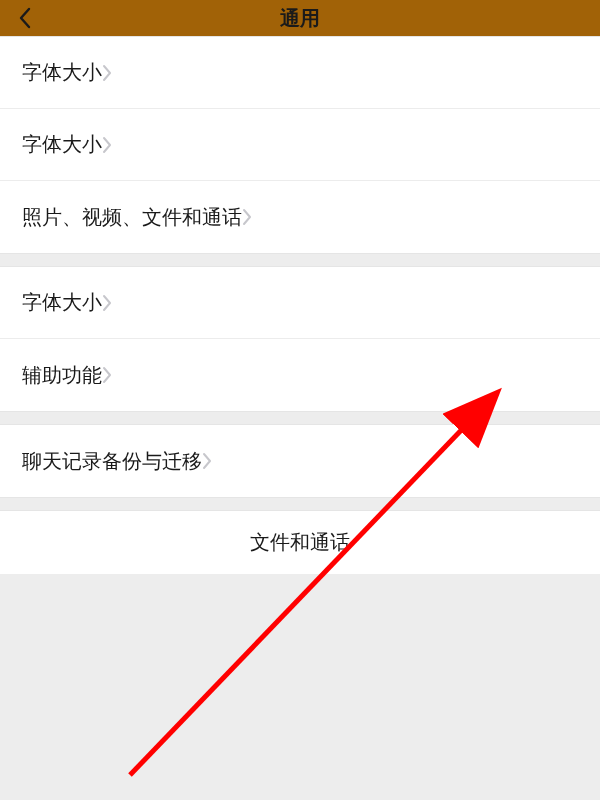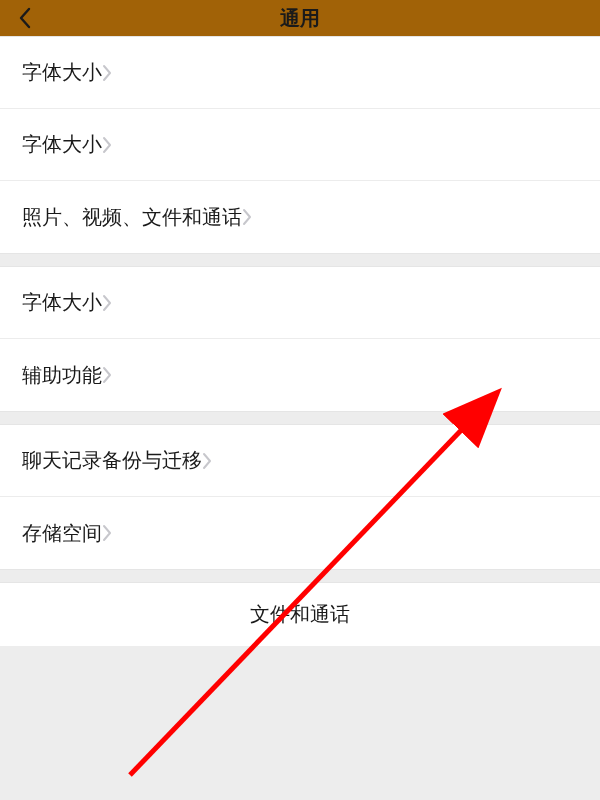--- a/index.html
+++ b/index.html
@@ -161,28 +161,20 @@
 
 <div class="group">
   <div class="row">
     <span class="row-label">聊天记录备份与迁移</span>
     <span class="chevron">
       <svg width="10" height="18" viewBox="0 0 10 18">
           <path d="M2 2 L8 9 L2 16" fill="none" stroke-width="2" stroke-linecap="round" stroke-linejoin="round"></path>
         </svg>
     </span>
   </div>
-  <div class="row">
-    <span class="row-label">存储空间</span>
-    <span class="chevron">
-      <svg width="10" height="18" viewBox="0 0 10 18">
-          <path d="M2 2 L8 9 L2 16" fill="none" stroke-width="2" stroke-linecap="round" stroke-linejoin="round"></path>
-        </svg>
-    </span>
-  </div>
 </div>
 
 <div style="height:12px"></div>
 
 <div class="footer-row">
   <span>文件和通话</span>
 </div>
 
 <svg class="arrow-annotation" viewBox="0 0 600 800">
   <defs>

